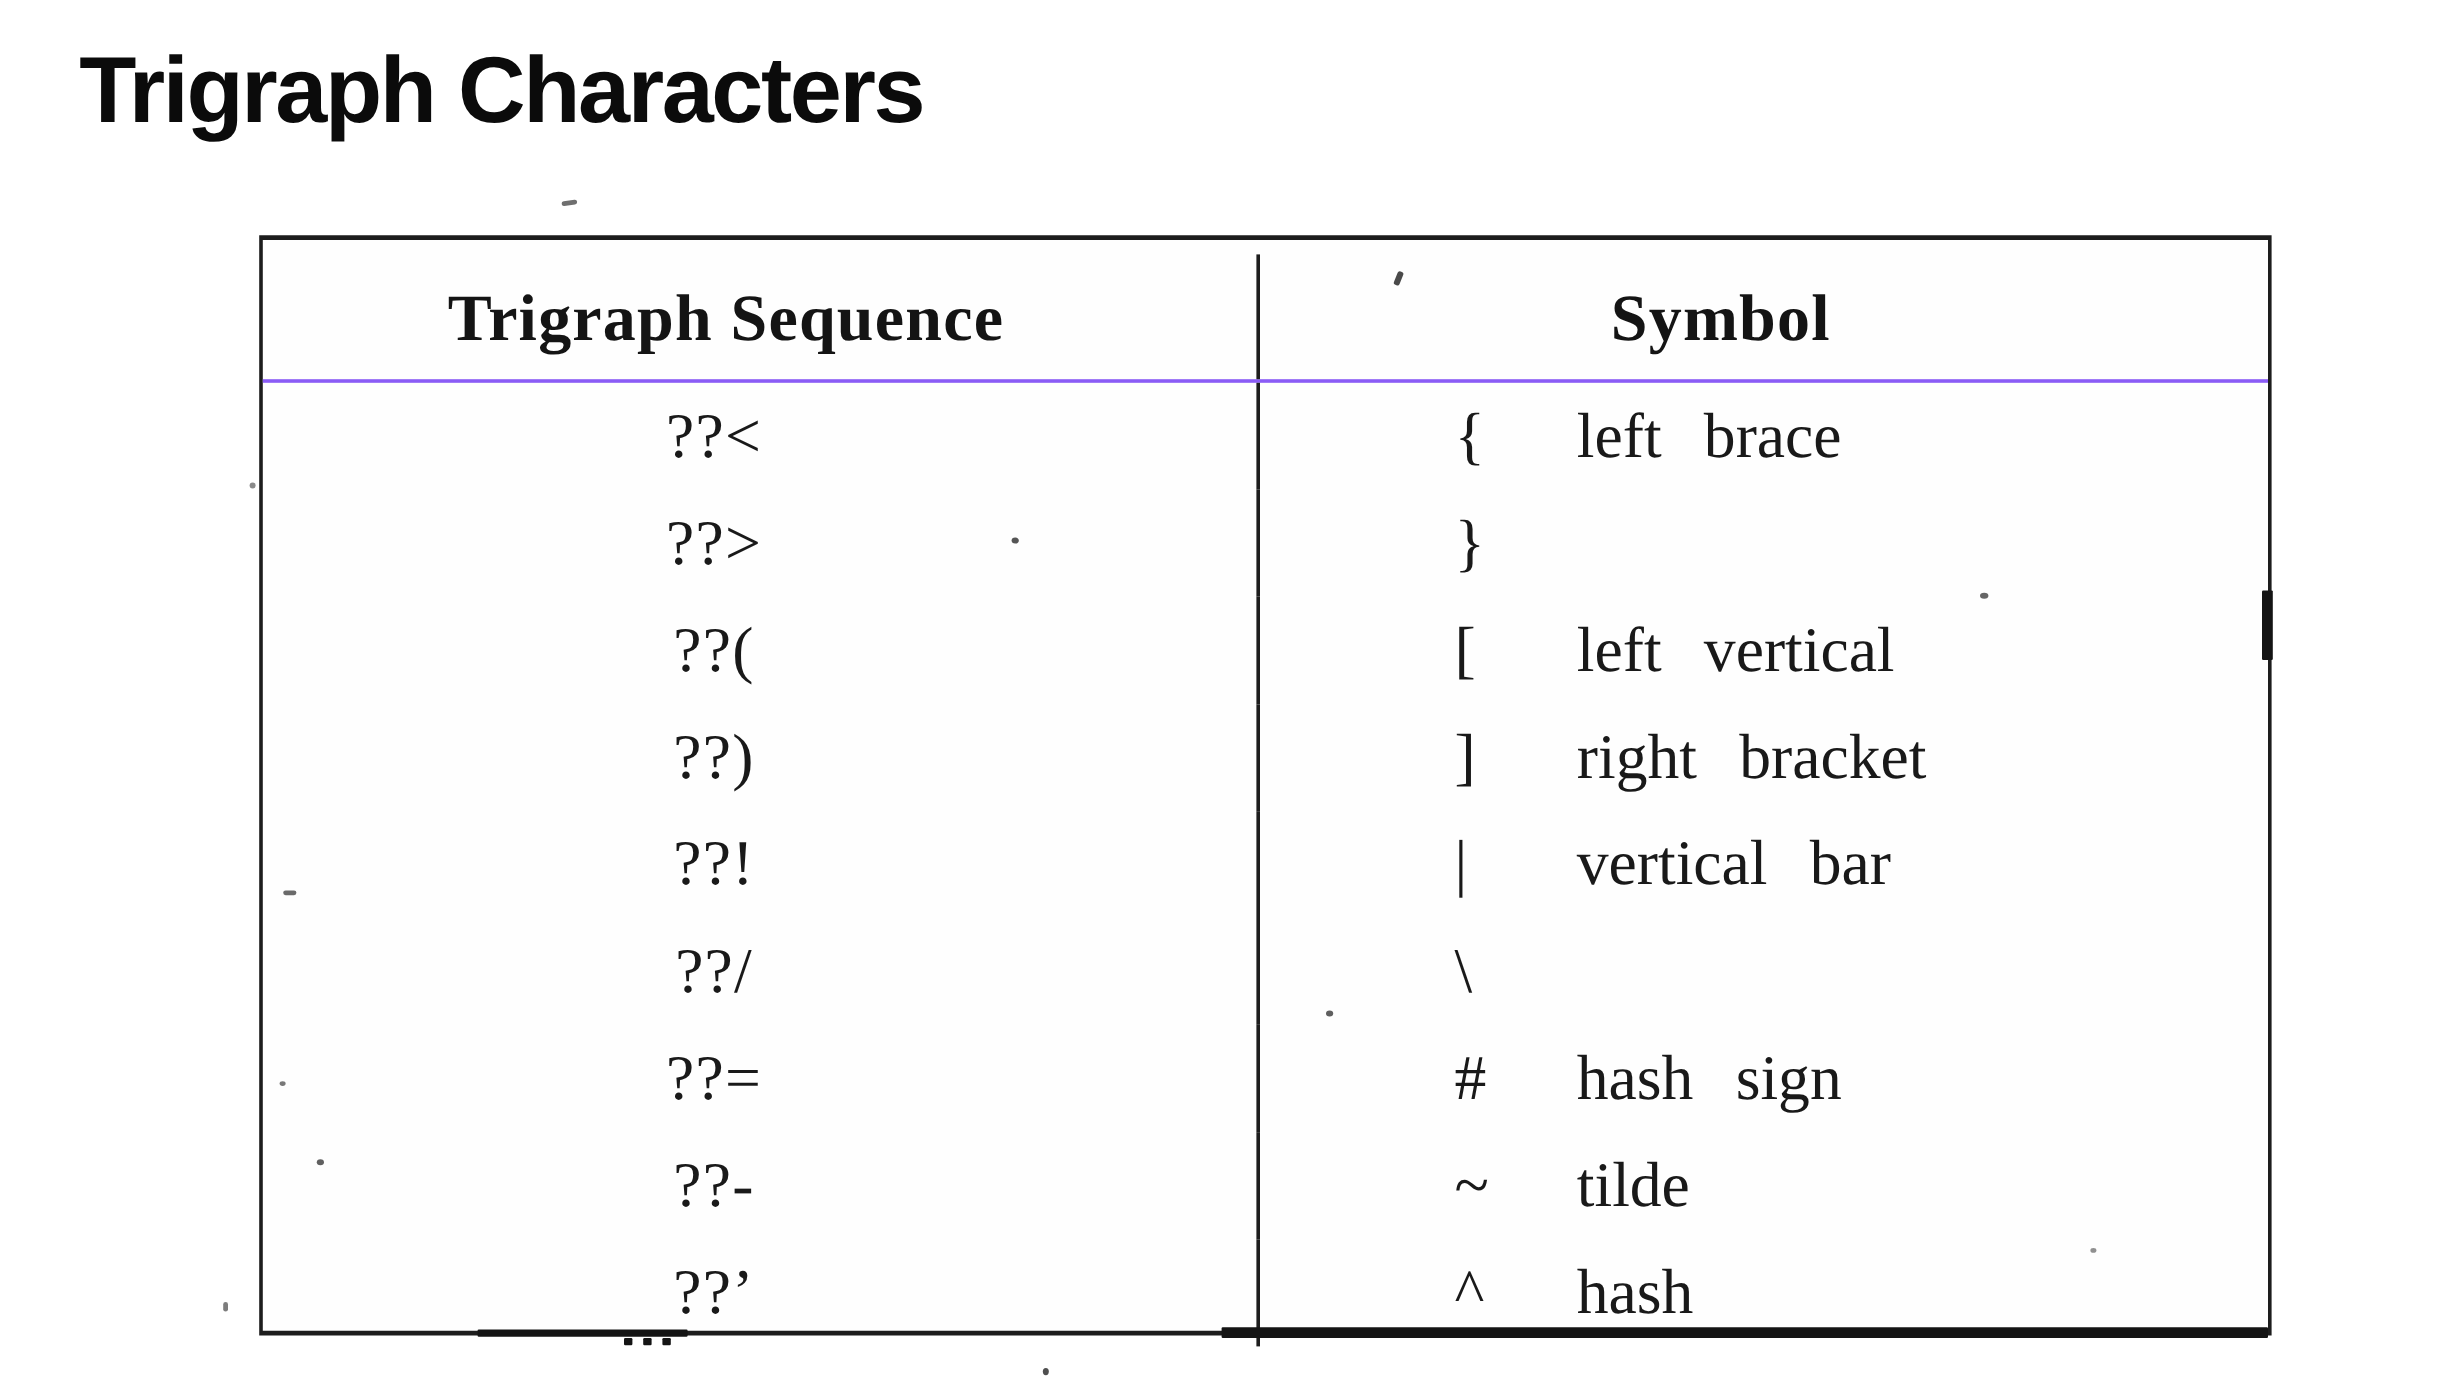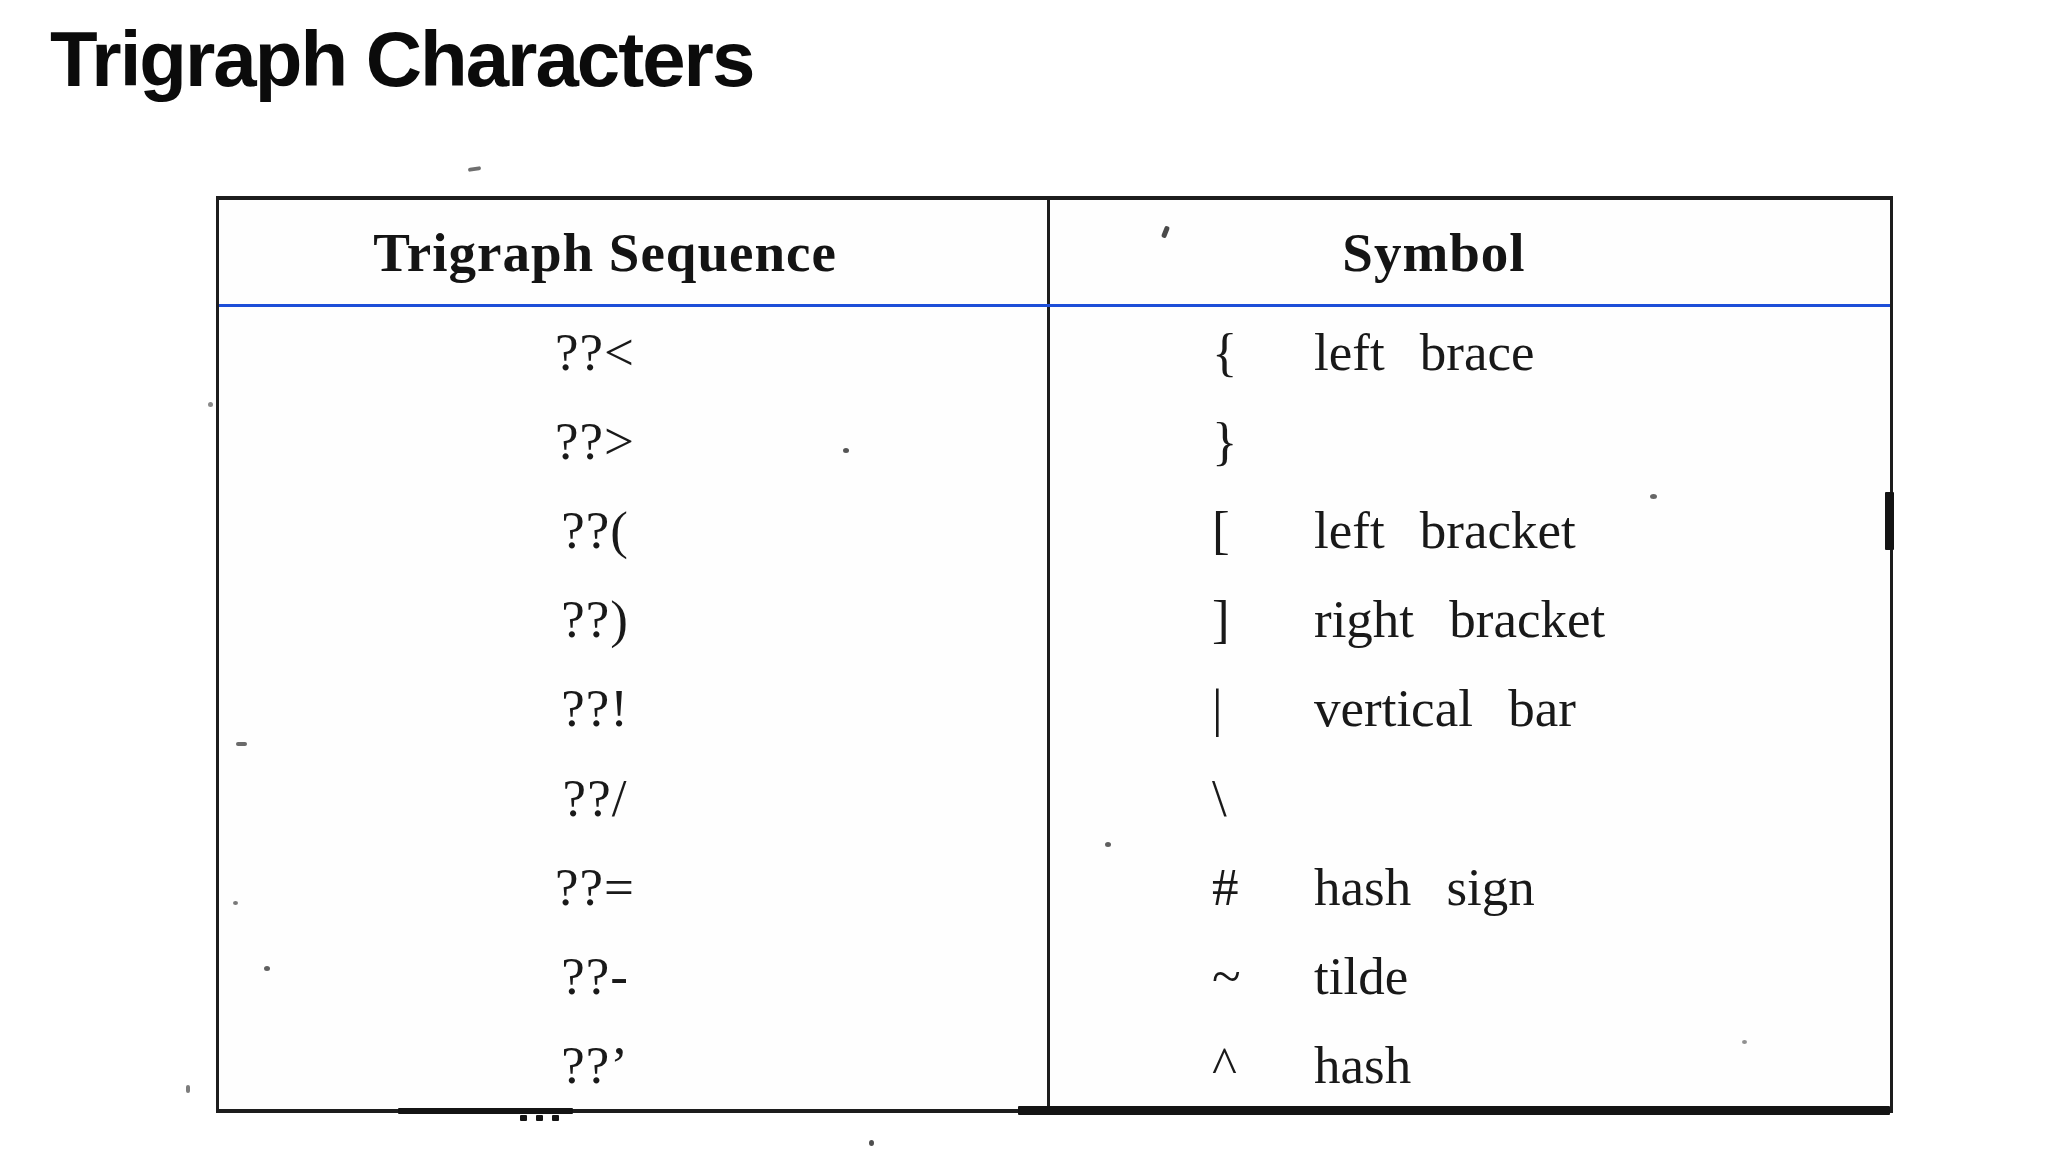--- a/index.html
+++ b/index.html
@@ -19,41 +19,42 @@
   
   .slide-title {
     position: absolute;
     left: 50px;
     top: 14px;
     font-family: "Liberation Sans", sans-serif;
     font-weight: 700;
     font-size: 78px;
     letter-spacing: -2px;
     color: #0b0b0b;
-    margin: 0;
+    margin: 16px;
   }
 
   
   .scan-table {
     position: absolute;
     left: 216px;
     top: 196px;
     width: 1677px;
     height: 917px;
     box-sizing: border-box;
     border: 3px solid #1d1d1d;
     border-top-width: 4px;
     border-bottom-width: 4px;
     background: #fefefe;
   }
   .thead {
     display: flex;
     height: 107px;
     box-sizing: border-box;
-    border-bottom: 3px solid #1d4ed8;
+    border-bottom: 3px solid #8b5cf6;
+    margin-top: 12px;
   }
   .th {
     display: flex;
     align-items: center;
     justify-content: center;
     font-weight: 700;
     font-size: 55px;
     letter-spacing: 1px;
     color: #141414;
   }
@@ -168,21 +169,21 @@
         <div class="cell sym-col">
           <span class="sym-char">}</span>
         </div>
       </div>
       <div class="trow">
         <div class="cell seq-col">
           <span class="seq-text">??(</span>
         </div>
         <div class="cell sym-col">
           <span class="sym-char">[</span>
-          <span class="sym-name">left bracket</span>
+          <span class="sym-name">left vertical</span>
         </div>
       </div>
       <div class="trow">
         <div class="cell seq-col">
           <span class="seq-text">??)</span>
         </div>
         <div class="cell sym-col">
           <span class="sym-char">]</span>
           <span class="sym-name">right bracket</span>
         </div>

